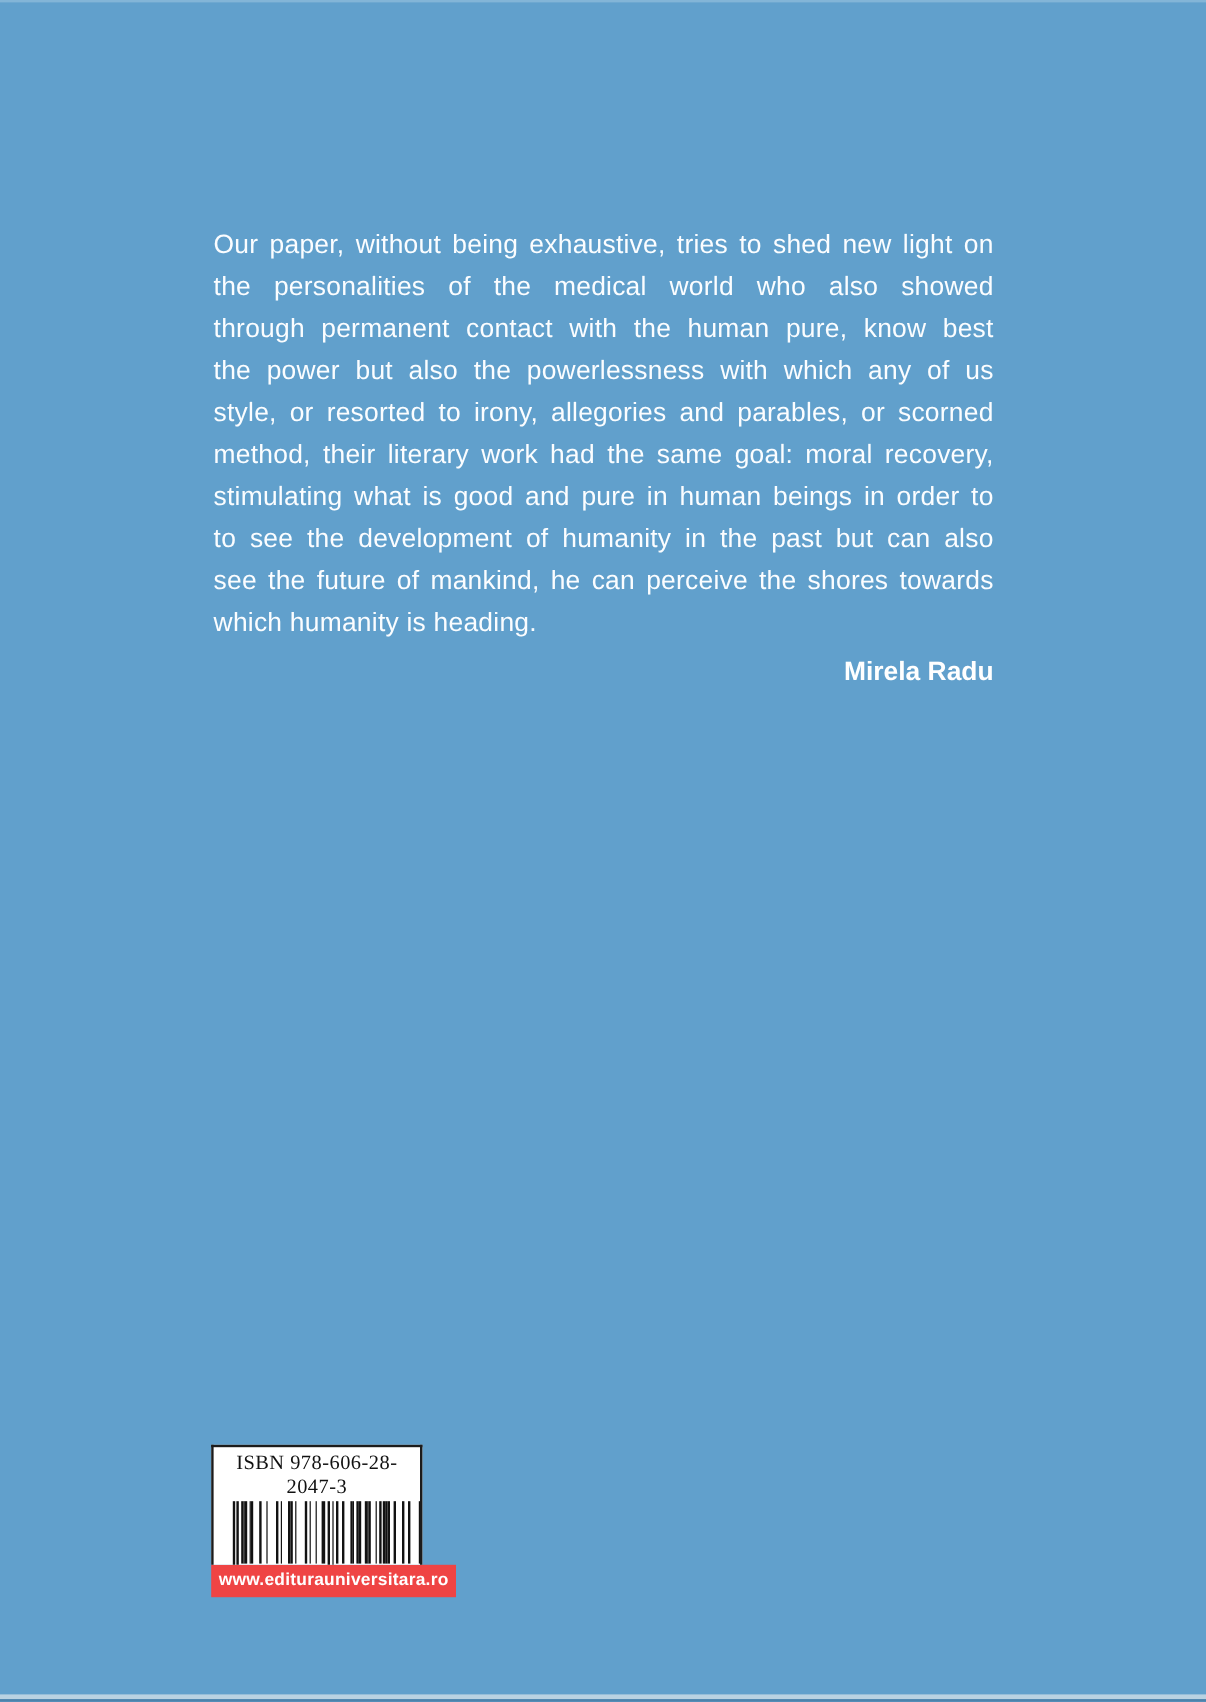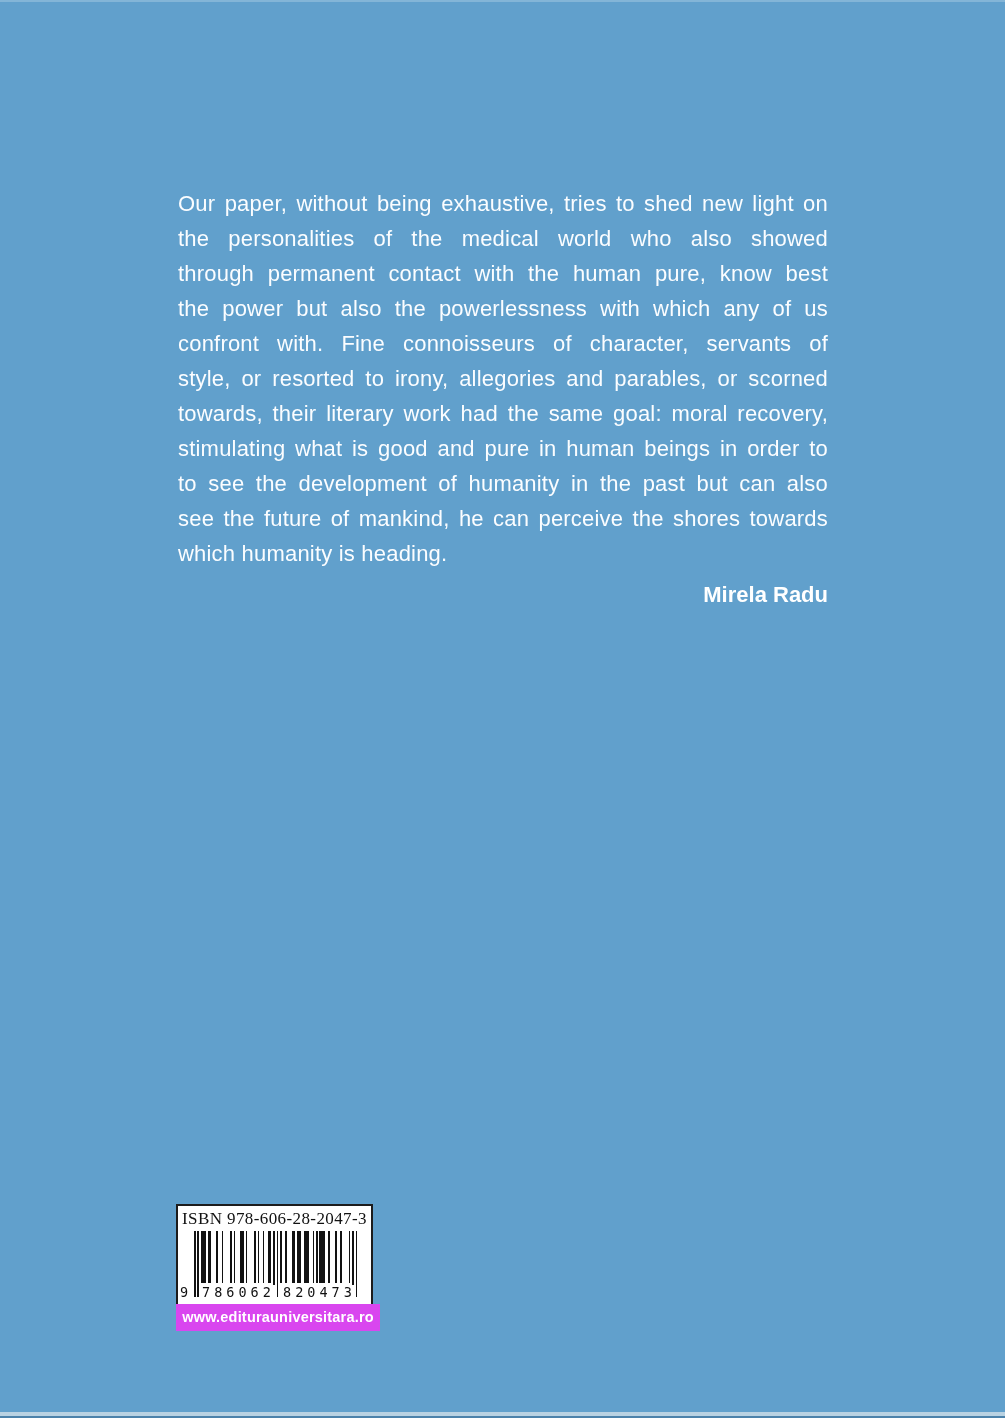--- a/index.html
+++ b/index.html
@@ -22,62 +22,61 @@
   }
   .jline.last{text-align-last:left;}
   .author{
     font-size:22px;line-height:35px;font-weight:bold;text-align:right;
     margin-top:6px;color:#ffffff;
   }
 
   
   .barcode-block{position:absolute;left:176px;top:1204px;width:204px;}
   .barcode-box{
-    box-sizing:border-box;width:197px;height:100px;background:#ffffff;
+    box-sizing:border-box;width:176px;height:100px;background:#ffffff;
     border:2px solid #1c1c1c;border-bottom:none;position:relative;overflow:hidden;
   }
   .isbn-label{
     font-family:"Liberation Serif", serif;font-size:17px;color:#111;
     text-align:center;margin-top:3px;letter-spacing:0.4px;line-height:20px;
   }
   .bars-area{position:relative;height:70px;margin-top:2px;}
   .bars{position:absolute;left:16px;top:0;display:flex;align-items:flex-start;}
   .bar{width:1.72px;height:52px;background:transparent;flex:0 0 auto;}
   .bar.on{background:#121212;}
   .bar.guard{height:66px;}
   .dspan{
     position:absolute;bottom:2px;font-family:"DejaVu Sans Mono", monospace;
     font-size:13.5px;color:#111;background:#ffffff;line-height:14px;
   }
   .d-prefix{left:2px;}
   .d-g1{left:24px;letter-spacing:4px;}
   .d-g2{left:105px;letter-spacing:4px;}
 
   .site-banner{
-    box-sizing:border-box;width:204px;height:27px;background:#d946ef;
+    box-sizing:border-box;width:204px;height:27px;background:#ef4444;
     color:#ffffff;font-size:14.5px;font-weight:bold;letter-spacing:0.2px;
     text-align:center;line-height:27px;
   }
 </style>
 </head>
 <body>
 
 <div class="cover">
 
   <div class="edge-top"></div>
 
   <div class="blurb">
     <div>
         <div class="jline">Our paper, without being exhaustive, tries to shed new light on</div>
         <div class="jline">the personalities of the medical world who also showed</div>
         <div class="jline">through permanent contact with the human pure, know best</div>
         <div class="jline">the power but also the powerlessness with which any of us</div>
-        <div class="jline">confront with. Fine connoisseurs of character, servants of</div>
         <div class="jline">style, or resorted to irony, allegories and parables, or scorned</div>
-        <div class="jline">towards, their literary work had the same goal: moral recovery,</div>
+        <div class="jline">method, their literary work had the same goal: moral recovery,</div>
         <div class="jline">stimulating what is good and pure in human beings in order to</div>
         <div class="jline">to see the development of humanity in the past but can also</div>
         <div class="jline">see the future of mankind, he can perceive the shores towards</div>
         <div class="jline last">which humanity is heading.</div>
       </div>
     <div class="author">Mirela Radu</div>
   </div>
 
   <div class="barcode-block">
     <div class="barcode-box">

